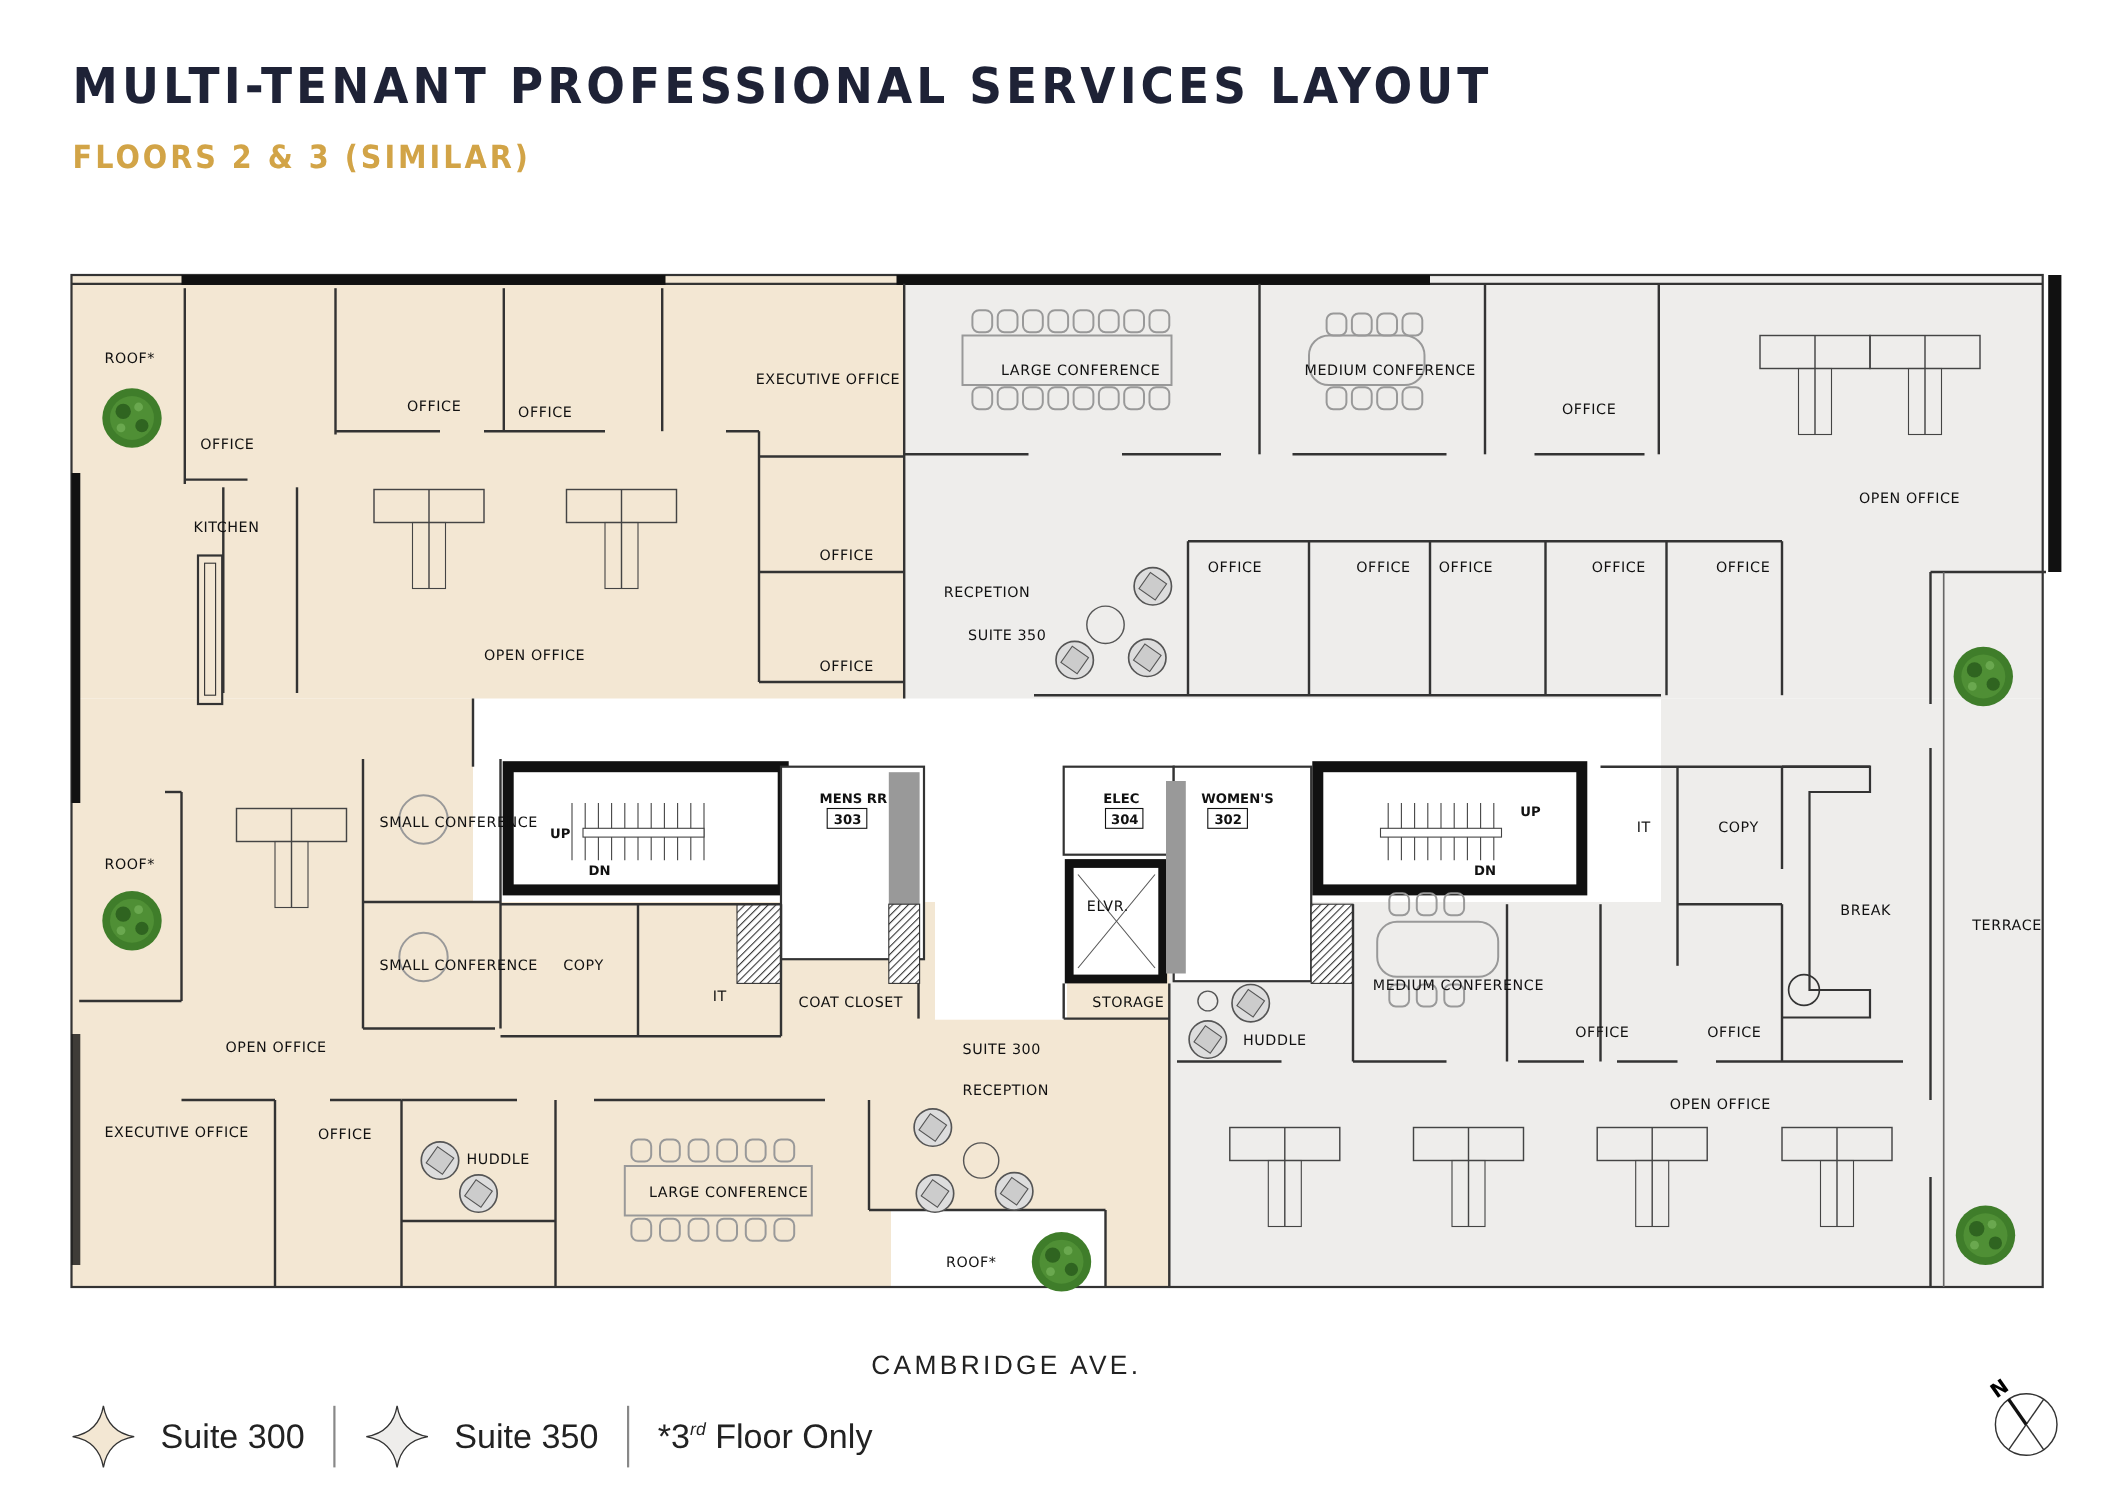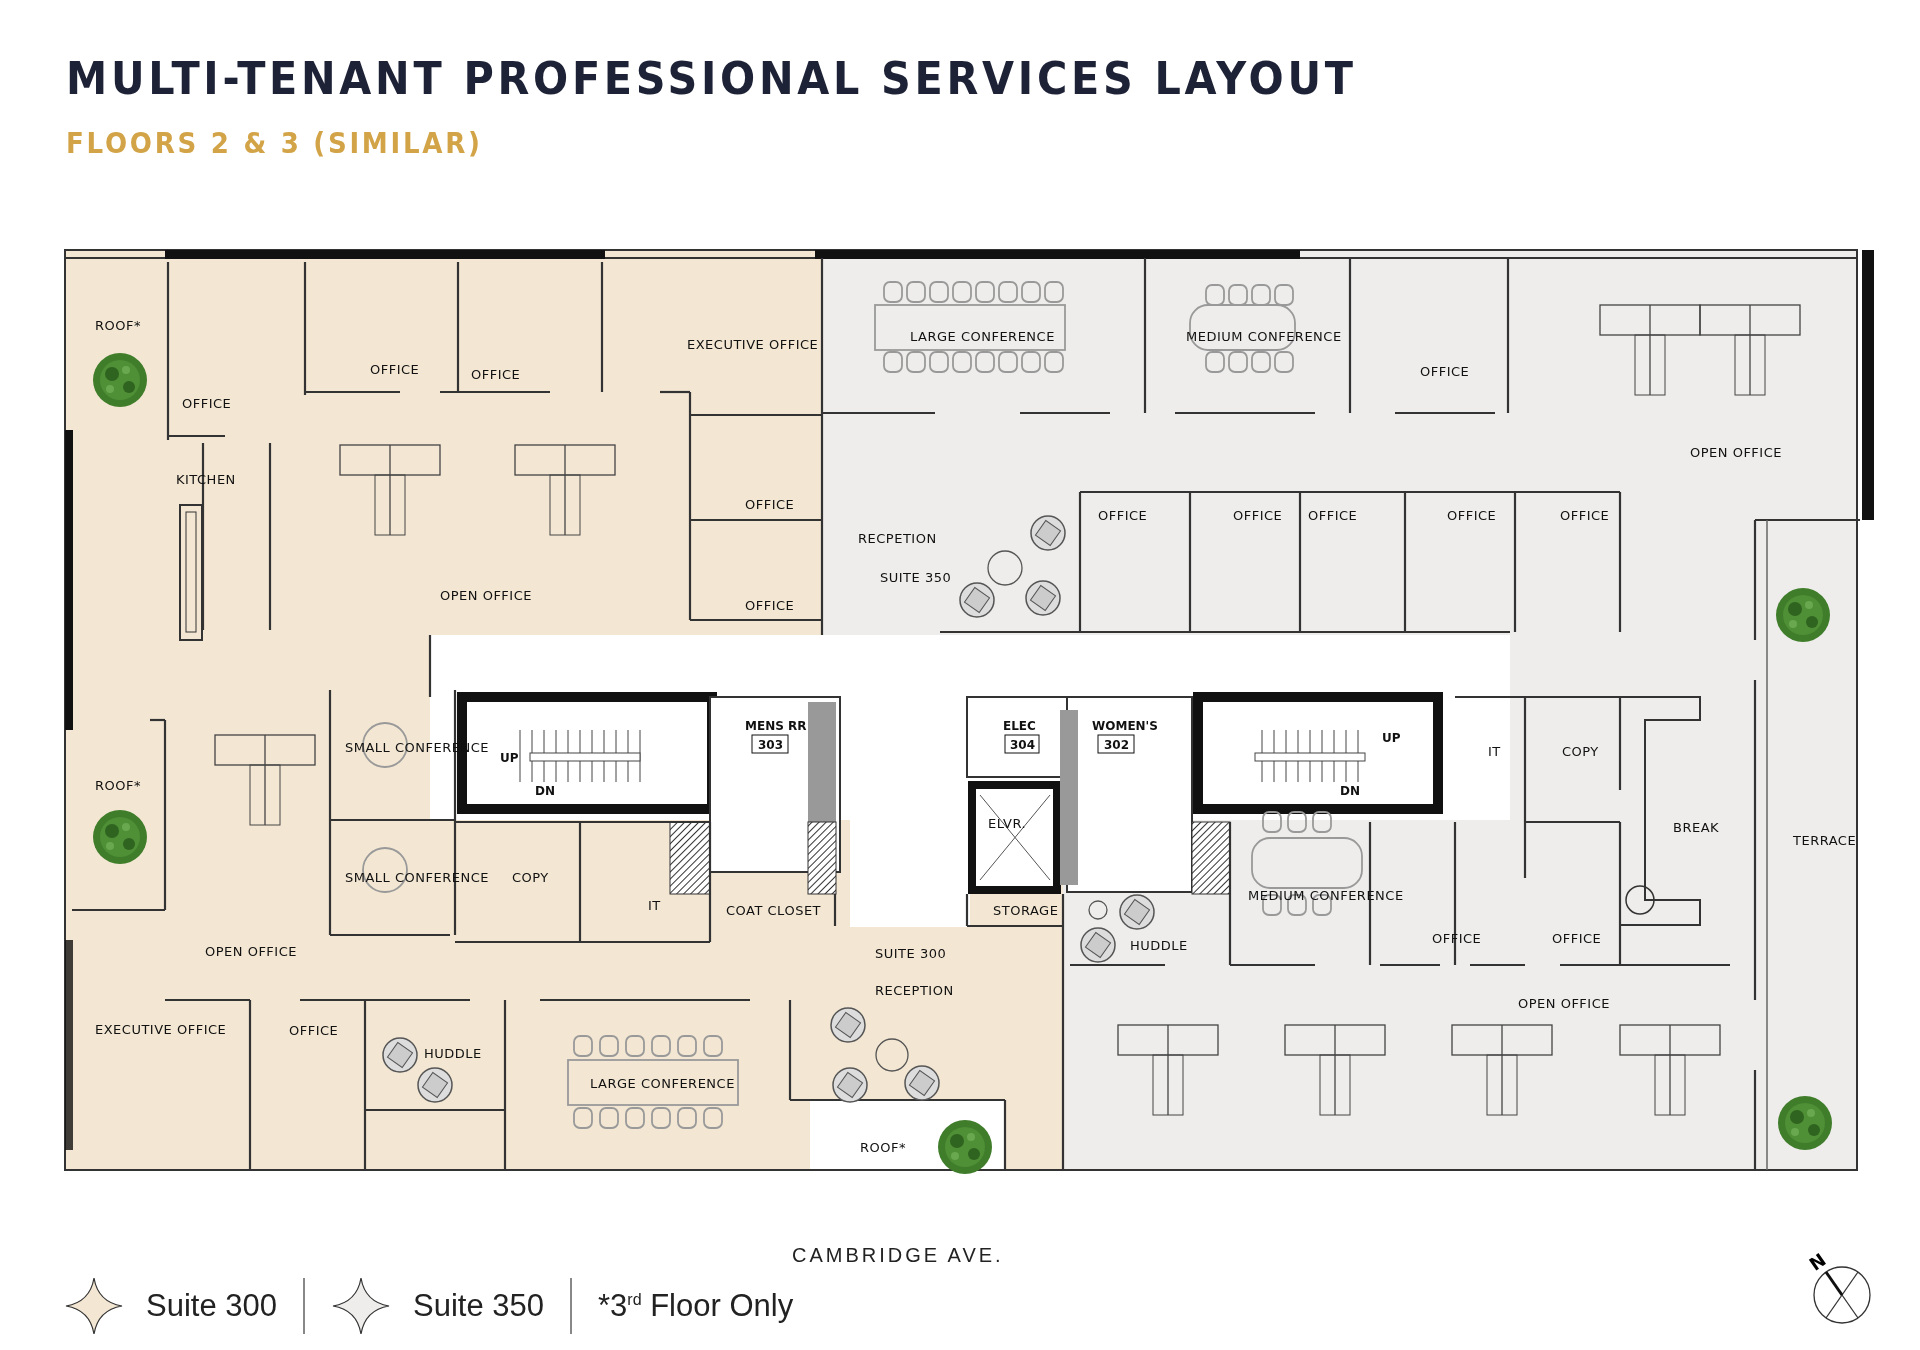--- a/index.html
+++ b/index.html
@@ -2,26 +2,26 @@
 <html><head>
 <meta charset="utf-8">
 <style>
   html,body{margin:0;padding:0;background:#fff;}
   body{width:1920px;height:1350px;position:relative;overflow:hidden;font-family:"Liberation Sans",sans-serif;}
   .title{position:absolute;left:66px;top:52px;font-family:"DejaVu Sans",sans-serif;font-weight:bold;font-size:45px;letter-spacing:4px;color:#1e2236;transform:scaleX(0.92);transform-origin:left top;}
   .subtitle{position:absolute;left:66px;top:126px;font-family:"DejaVu Sans",sans-serif;font-weight:bold;font-size:29px;letter-spacing:3px;color:#d2a447;transform:scaleX(0.9);transform-origin:left top;}
   #plan{position:absolute;left:0;top:0;}
   .lbl{font-family:"DejaVu Sans",sans-serif;font-size:13px;fill:#111;letter-spacing:0.5px;}
   .lblb{font-family:"DejaVu Sans",sans-serif;font-size:12px;font-weight:bold;fill:#111;}
-  .street{position:absolute;left:792px;top:1228px;font-size:20px;letter-spacing:3px;color:#222;margin-top:16px;}
+  .street{position:absolute;left:792px;top:1228px;font-size:24px;letter-spacing:3px;color:#222;}
   .legend{position:absolute;top:1276px;height:60px;display:flex;align-items:center;font-size:31px;color:#222;}
   .legend-item{display:flex;align-items:center;gap:22px;}
   .sep{width:2px;height:56px;background:#888;margin:0 26px;}
   .north{position:absolute;left:1800px;top:1240px;}
-  sup{font-size:16px;}
+  sup{font-size:16px;font-style:italic;}
 </style>
 </head>
 <body>
 
 <div class="title">MULTI-TENANT PROFESSIONAL SERVICES LAYOUT</div>
 <div class="subtitle">FLOORS 2 &amp; 3 (SIMILAR)</div>
 
 <svg id="plan" width="1920" height="1350">
   <defs>
     <pattern id="hatch" width="5" height="5" patternUnits="userSpaceOnUse" patternTransform="rotate(45)">

